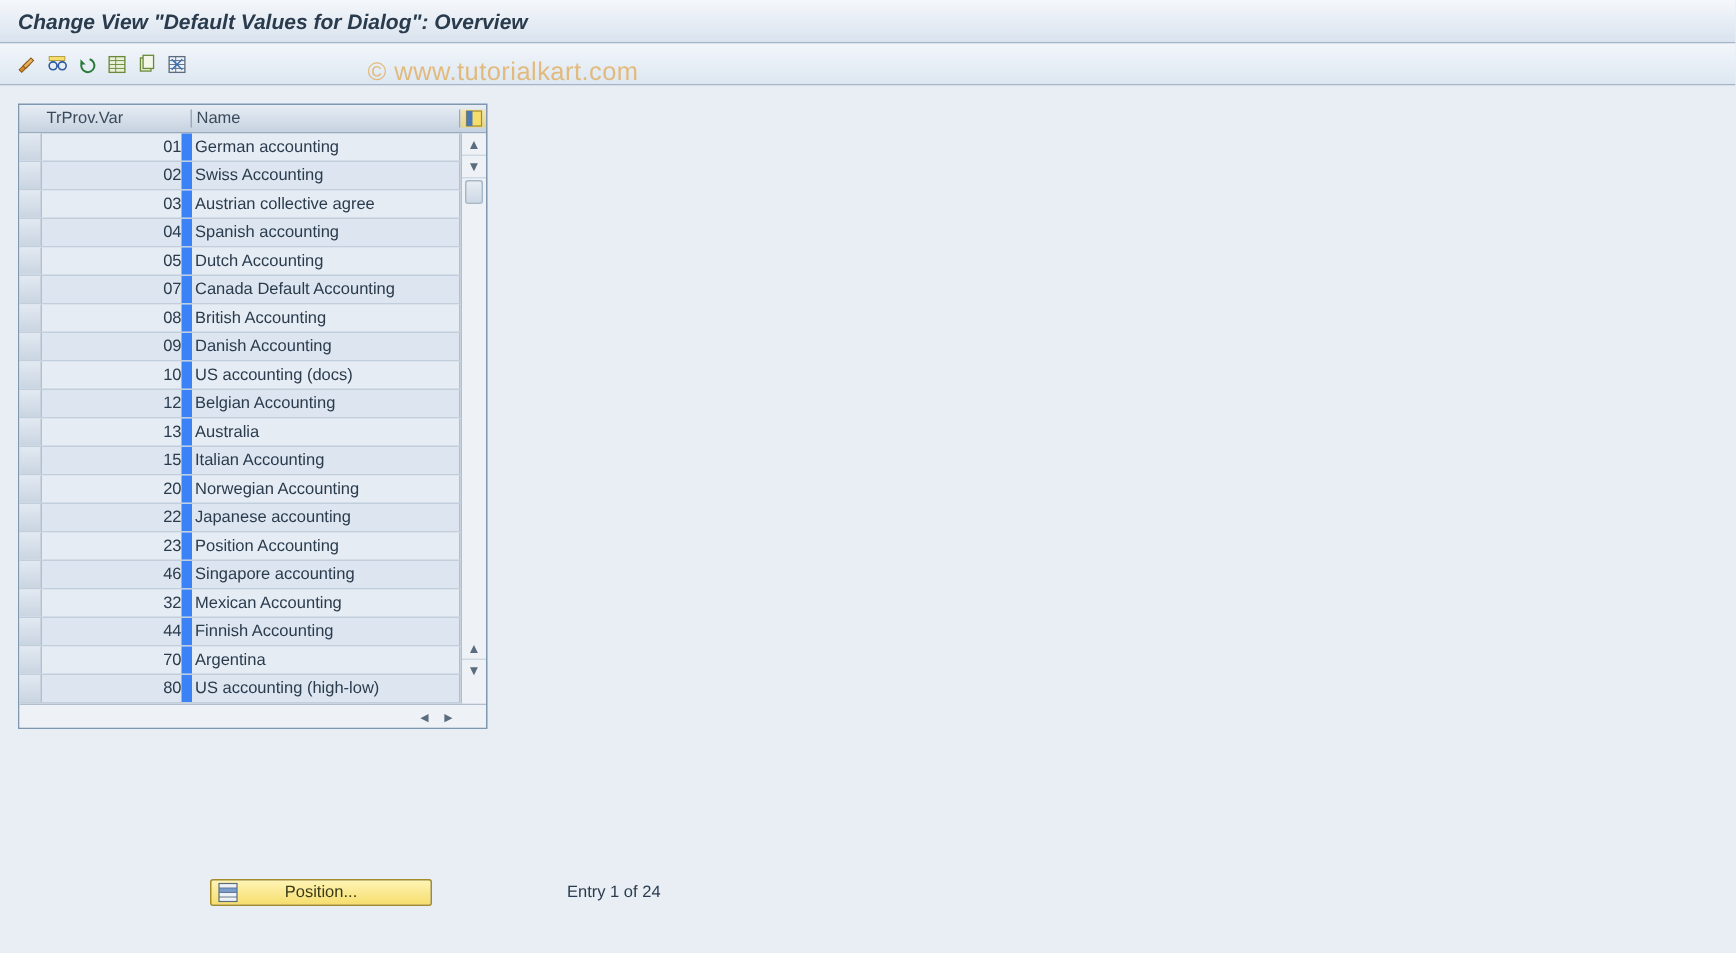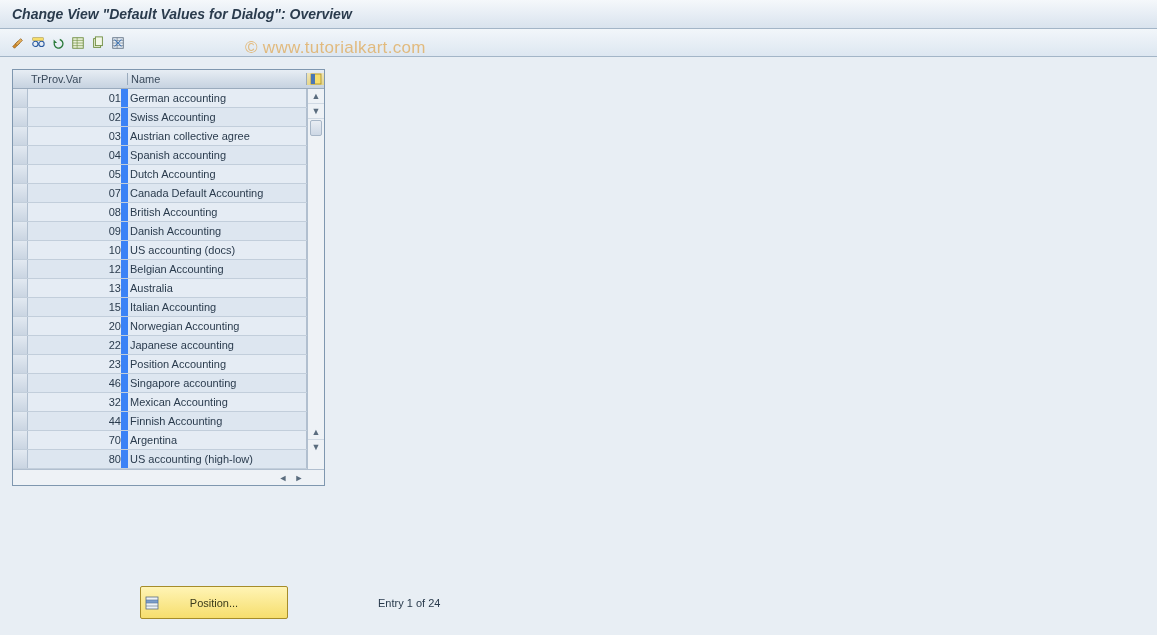--- a/index.html
+++ b/index.html
@@ -87,21 +87,21 @@
       left: 0; right: 0;
       top: 578px;
       padding: 8px 12px;
       display: flex;
       align-items: center;
       gap: 90px;
     }
     .pos-btn {
       margin-left: 128px;
       width: 148px;
-      height: 33px;
+      height: 18px;
       background: linear-gradient(#fff4b5, #f6de6d);
       border: 1px solid #a58c2a;
       border-radius: 2px;
       display: flex;
       align-items: center;
       justify-content: center;
       gap: 6px;
       color: #3b3b1a;
       cursor: pointer;
       position: relative;

